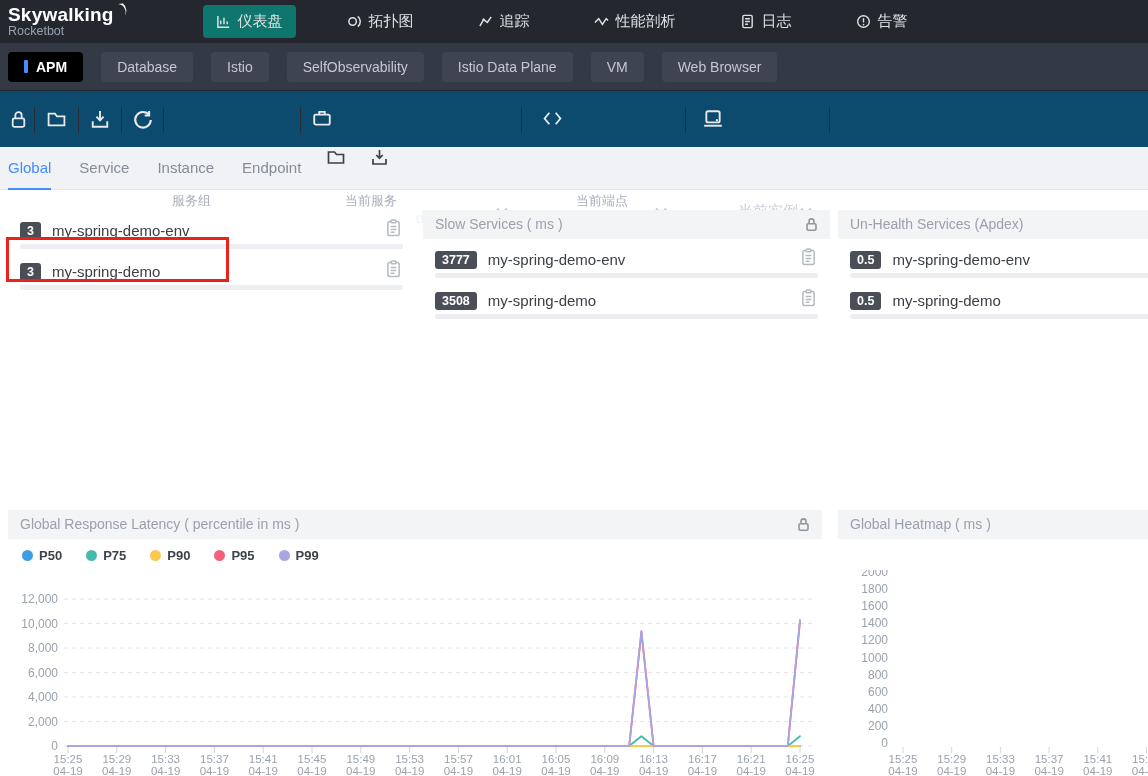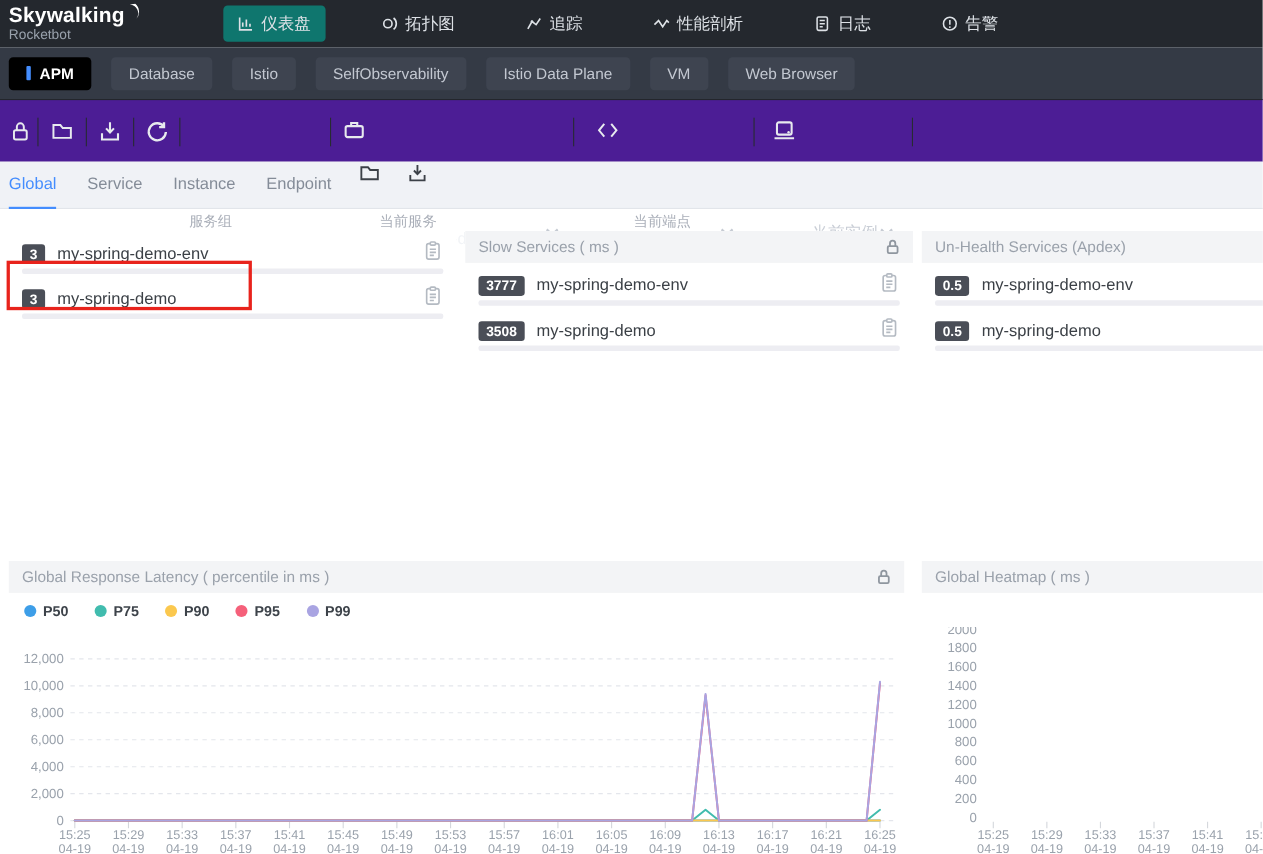--- a/index.html
+++ b/index.html
@@ -23,21 +23,21 @@
   
   .subnav { position:absolute; left:0; top:43px; width:1148px; height:47px;
     background:#343a45; display:flex; align-items:center; padding-left:8px; gap:18px; }
   .subnav-btn { background:#3e4450; color:#c3c8d1; font-size:14px; padding:7px 16px;
     border-radius:4px; cursor:pointer; display:flex; align-items:center; white-space:nowrap; }
   .subnav-btn.active { background:#000000; color:#fff; font-weight:bold; }
   .apm-indicator { width:4px; height:13px; border-radius:1px; margin-right:8px; display:inline-block; }
 
   
   .toolbar { position:absolute; left:0; top:90px; width:1148px; height:57px;
-    background:#4c1d95; border-top:1px solid #23262c; }
+    background:#0c4a6e; border-top:1px solid #23262c; }
   .tool-icon { position:absolute; top:19px; color:#e7eaee; cursor:pointer; }
   .tdiv { position:absolute; top:16px; width:1px; height:26px; background:#272b32; }
   .field-label { position:absolute; color:#a9aeb8; font-size:13px; }
   .field-value { position:absolute; color:#f2f4f7; font-size:15px; }
   .group-input { position:absolute; left:171px; top:116px; width:119px; height:23px;
     border:none; border-radius:3px; background:#fff; outline:none; padding:0 6px; font-size:13px; }
   .chev { position:absolute; cursor:pointer; }
 
   
   .tabrow { position:absolute; left:0; top:147px; width:1148px; height:43px;

